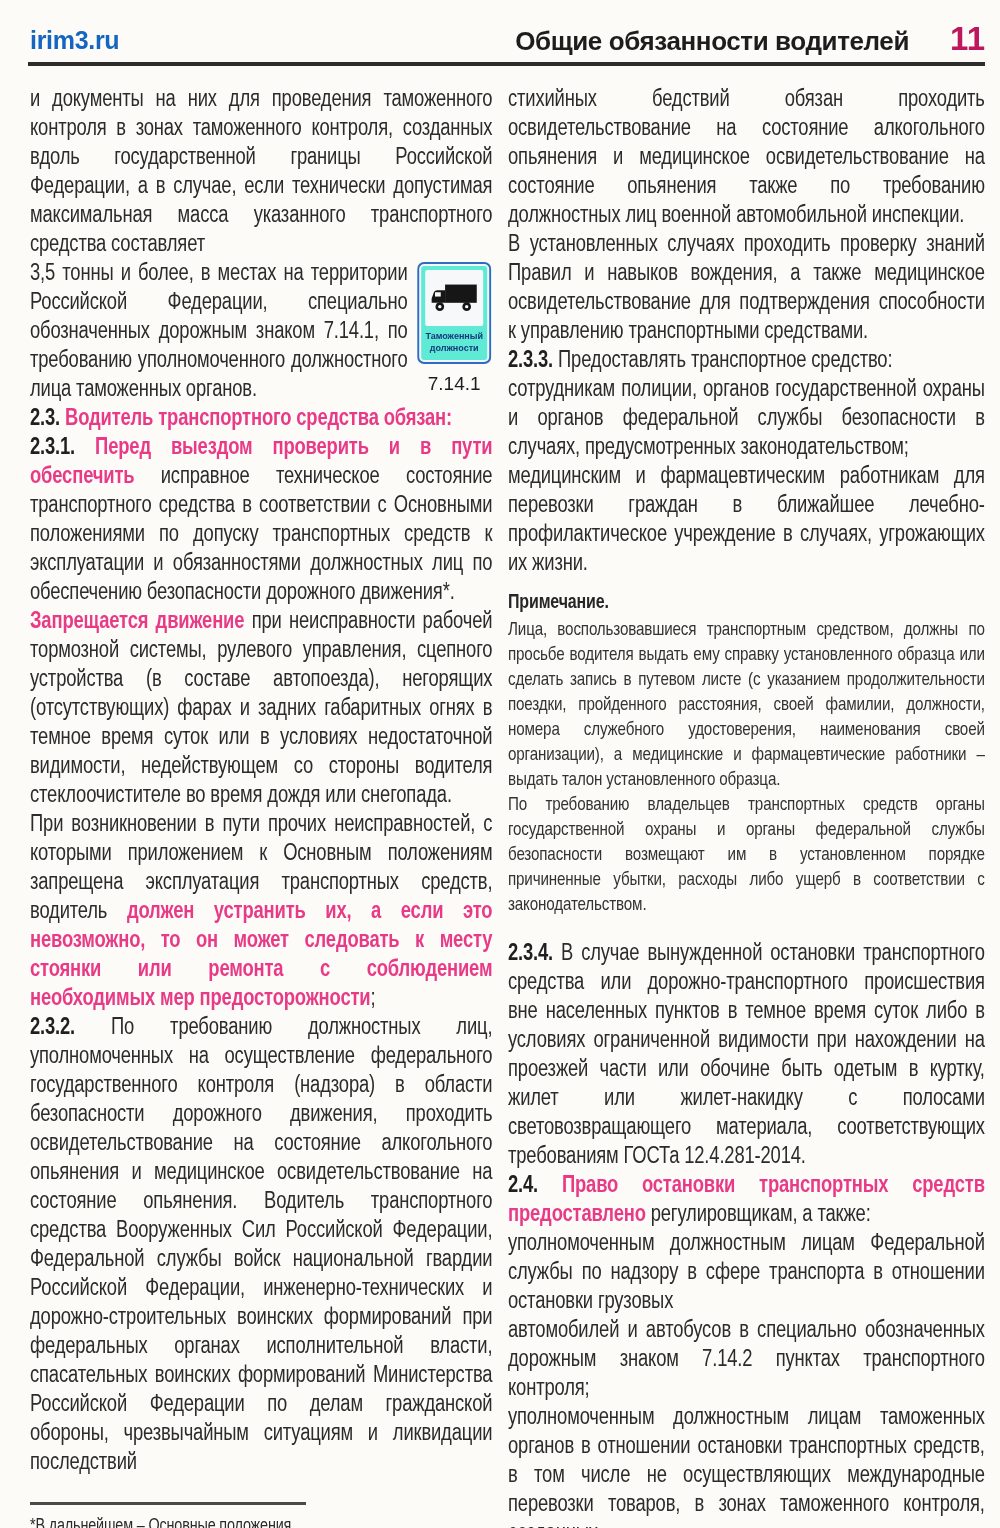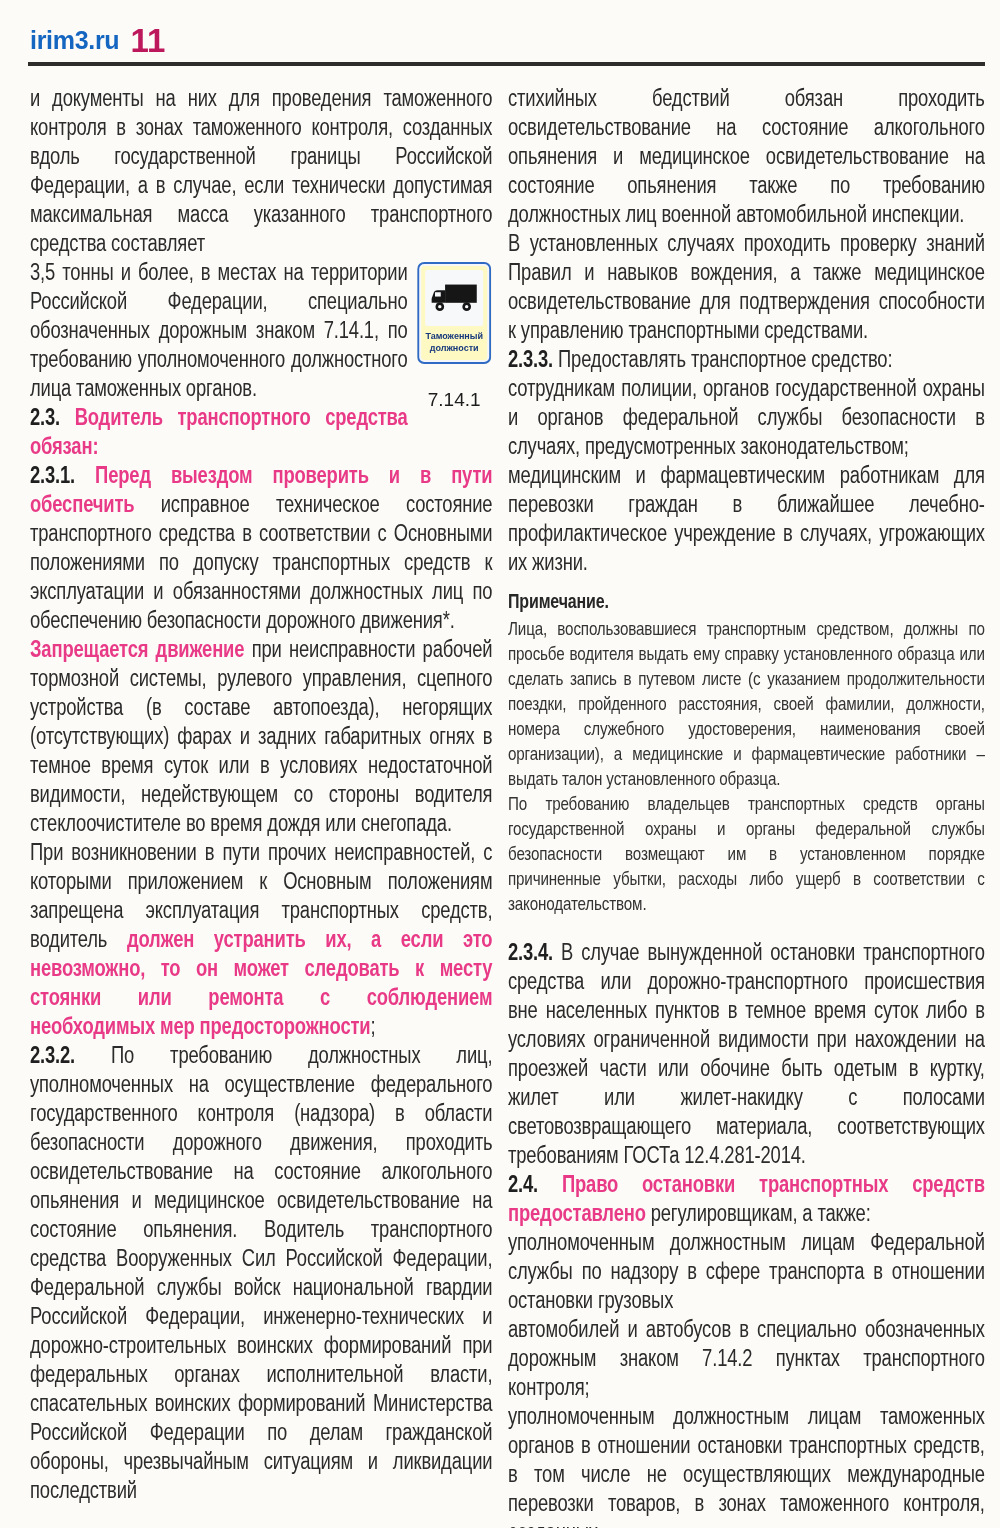--- a/index.html
+++ b/index.html
@@ -8,21 +8,21 @@
     width:1000px;height:1528px;
     margin:0 auto;
     background:#fcfbf7;
     font-family:"Liberation Sans", sans-serif;
     color:#2b2b2b;
     overflow:hidden;
   }
   
   .header{
     position:absolute;left:30px;top:26px;width:955px;
-    display:flex;align-items:center;
+    display:flex;align-items:flex-start;
   }
   .site{font-size:25px;font-weight:bold;color:#1566c0;letter-spacing:-0.3px;}
   .title{margin-left:auto;font-size:26px;font-weight:bold;color:#1d1d1d;padding-right:30px;letter-spacing:-0.4px;}
   .pagenum{font-size:33px;font-weight:bold;color:#be185d;width:46px;text-align:right;line-height:26px;}
   .header-rule{
     position:absolute;left:28px;top:62px;width:957px;height:4px;
     background:#2e2d2b;
   }
   
   .col{
@@ -36,54 +36,55 @@
   .col p{margin:0;}
   b{font-weight:bold;}
   .pink{color:#e83a87;font-weight:bold;}
   .num{font-weight:bold;color:#1f1f1f;}
   
   .sign-float{
     float:right;width:94px;margin:4px 0 2px 12px;
   }
   .sign-unsquish{width:74px;transform:scaleX(1.25);transform-origin:0 0;}
   .sign{
-    width:74px;height:102px;background:#fef9c3;border-radius:7px;
+    width:74px;height:102px;background:#5eead4;border-radius:7px;
     box-shadow:inset 0 0 0 2px #2f6bc4, inset 0 0 0 4px #f4f6fa;
     position:relative;
   }
   .sign-plate{
     position:absolute;left:8px;top:8px;width:58px;height:56px;
     background:#f7f8fa;border-radius:2px;
     display:flex;align-items:center;justify-content:center;
   }
   .sign-caption{
     position:absolute;left:0;bottom:10px;width:100%;
     text-align:center;font-size:9px;line-height:12px;
     color:#16387c;font-weight:bold;letter-spacing:0;
   }
   .sign-code{
     width:74px;text-align:center;font-size:19px;color:#1d1d1d;
-    margin-top:21px;letter-spacing:0;
+    margin-top:5px;letter-spacing:0;
   }
   
   .note-title{font-size:20px;font-weight:bold;margin-top:10px !important;color:#262626;}
   .note{font-size:19px;line-height:25px;color:#333;}
   .gap-after-note{height:22px;}
   
   .footnote-block{margin-top:26px;}
   .footnote-rule{width:345px;height:3px;background:#4a4a48;margin-bottom:9px;}
   .footnote{font-size:18px;line-height:22px;text-align:left;color:#2b2b2b;}
 </style>
 </head>
 <body>
 
 <div class="page">
 
   <div class="header">
     <span class="site">irim3.ru</span>
+    <span class="title">Общие обязанности водителей</span>
     <span class="pagenum">11</span>
   </div>
   <div class="header-rule"></div>
 
   <div class="col col-left">
 
     <p>и документы на них для проведения таможенного контроля в зонах таможенного контроля, созданных вдоль государственной границы Российской Федерации, а в случае, если технически допустимая максимальная масса указанного транспортного средства составляет</p>
 
     <div>
       <div class="sign-float">

